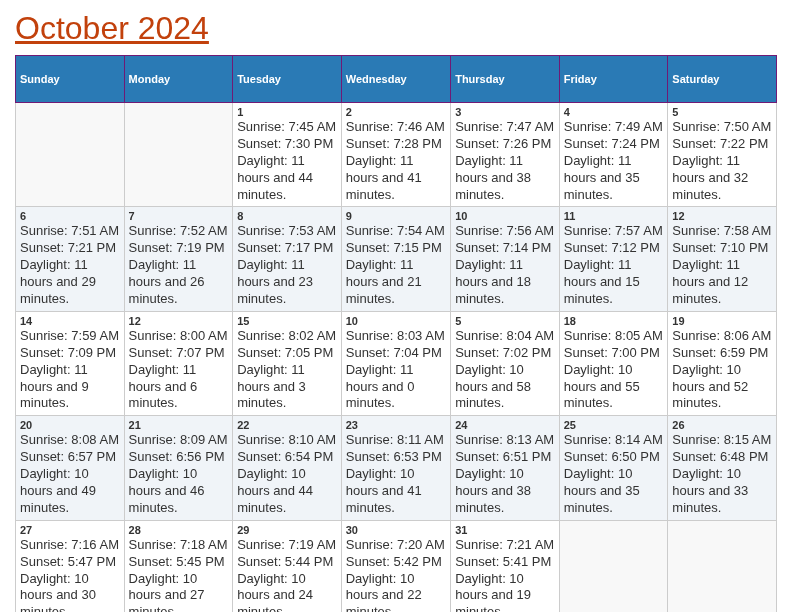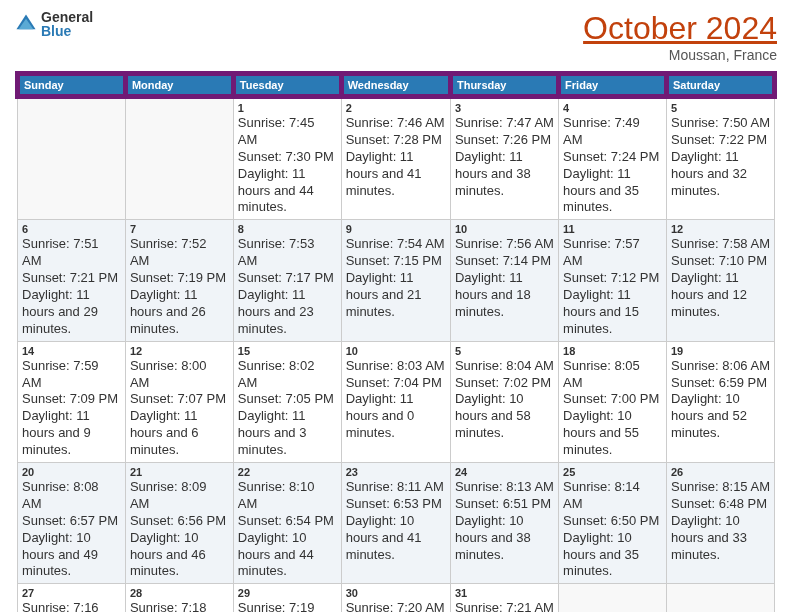--- a/index.html
+++ b/index.html
@@ -60,25 +60,25 @@
       color: #555;
     }
     .calendar-table {
       width: 100%;
       border-collapse: collapse;
       font-size: 10px;
     }
     .calendar-table th {
       background: #2a7ab5;
       color: #fff;
-      padding: 3px 4px;
+      padding: 17px 4px;
       text-align: left;
       font-size: 11px;
       font-weight: bold;
-      border: 5px solid #701a75;
+      border: 1px solid #701a75;
     }
     .calendar-table td {
       border: 1px solid #ccc;
       padding: 3px 4px;
       vertical-align: top;
       width: 113px;
       height: 78px;
       background: #fff;
     }
     .calendar-table tr:nth-child(even) td {
@@ -98,33 +98,22 @@
     }
     .empty-cell {
       background: #f8f8f8 !important;
     }
   </style>
 </head>
 <body>
 
 <div class="page">
   <div class="header">
-    <div class="logo">
-      <svg class="logo-icon" viewBox="0 0 30 30" xmlns="http://www.w3.org/2000/svg">
-        <polygon points="15,2 28,22 2,22" fill="#2a7ab5"></polygon>
-        <polygon points="15,8 25,22 5,22" fill="#5aaad5"></polygon>
-      </svg>
-      <div class="logo-text">
-        <span class="logo-general">General</span>
-        <span class="logo-blue">Blue</span>
-      </div>
-    </div>
     <div class="title-section">
       <div class="month-title">October 2024</div>
-      <div class="location">Moussan, France</div>
     </div>
   </div>
 
   <table class="calendar-table">
     <thead>
       <tr>
         <th>Sunday</th>
         <th>Monday</th>
         <th>Tuesday</th>
         <th>Wednesday</th>

